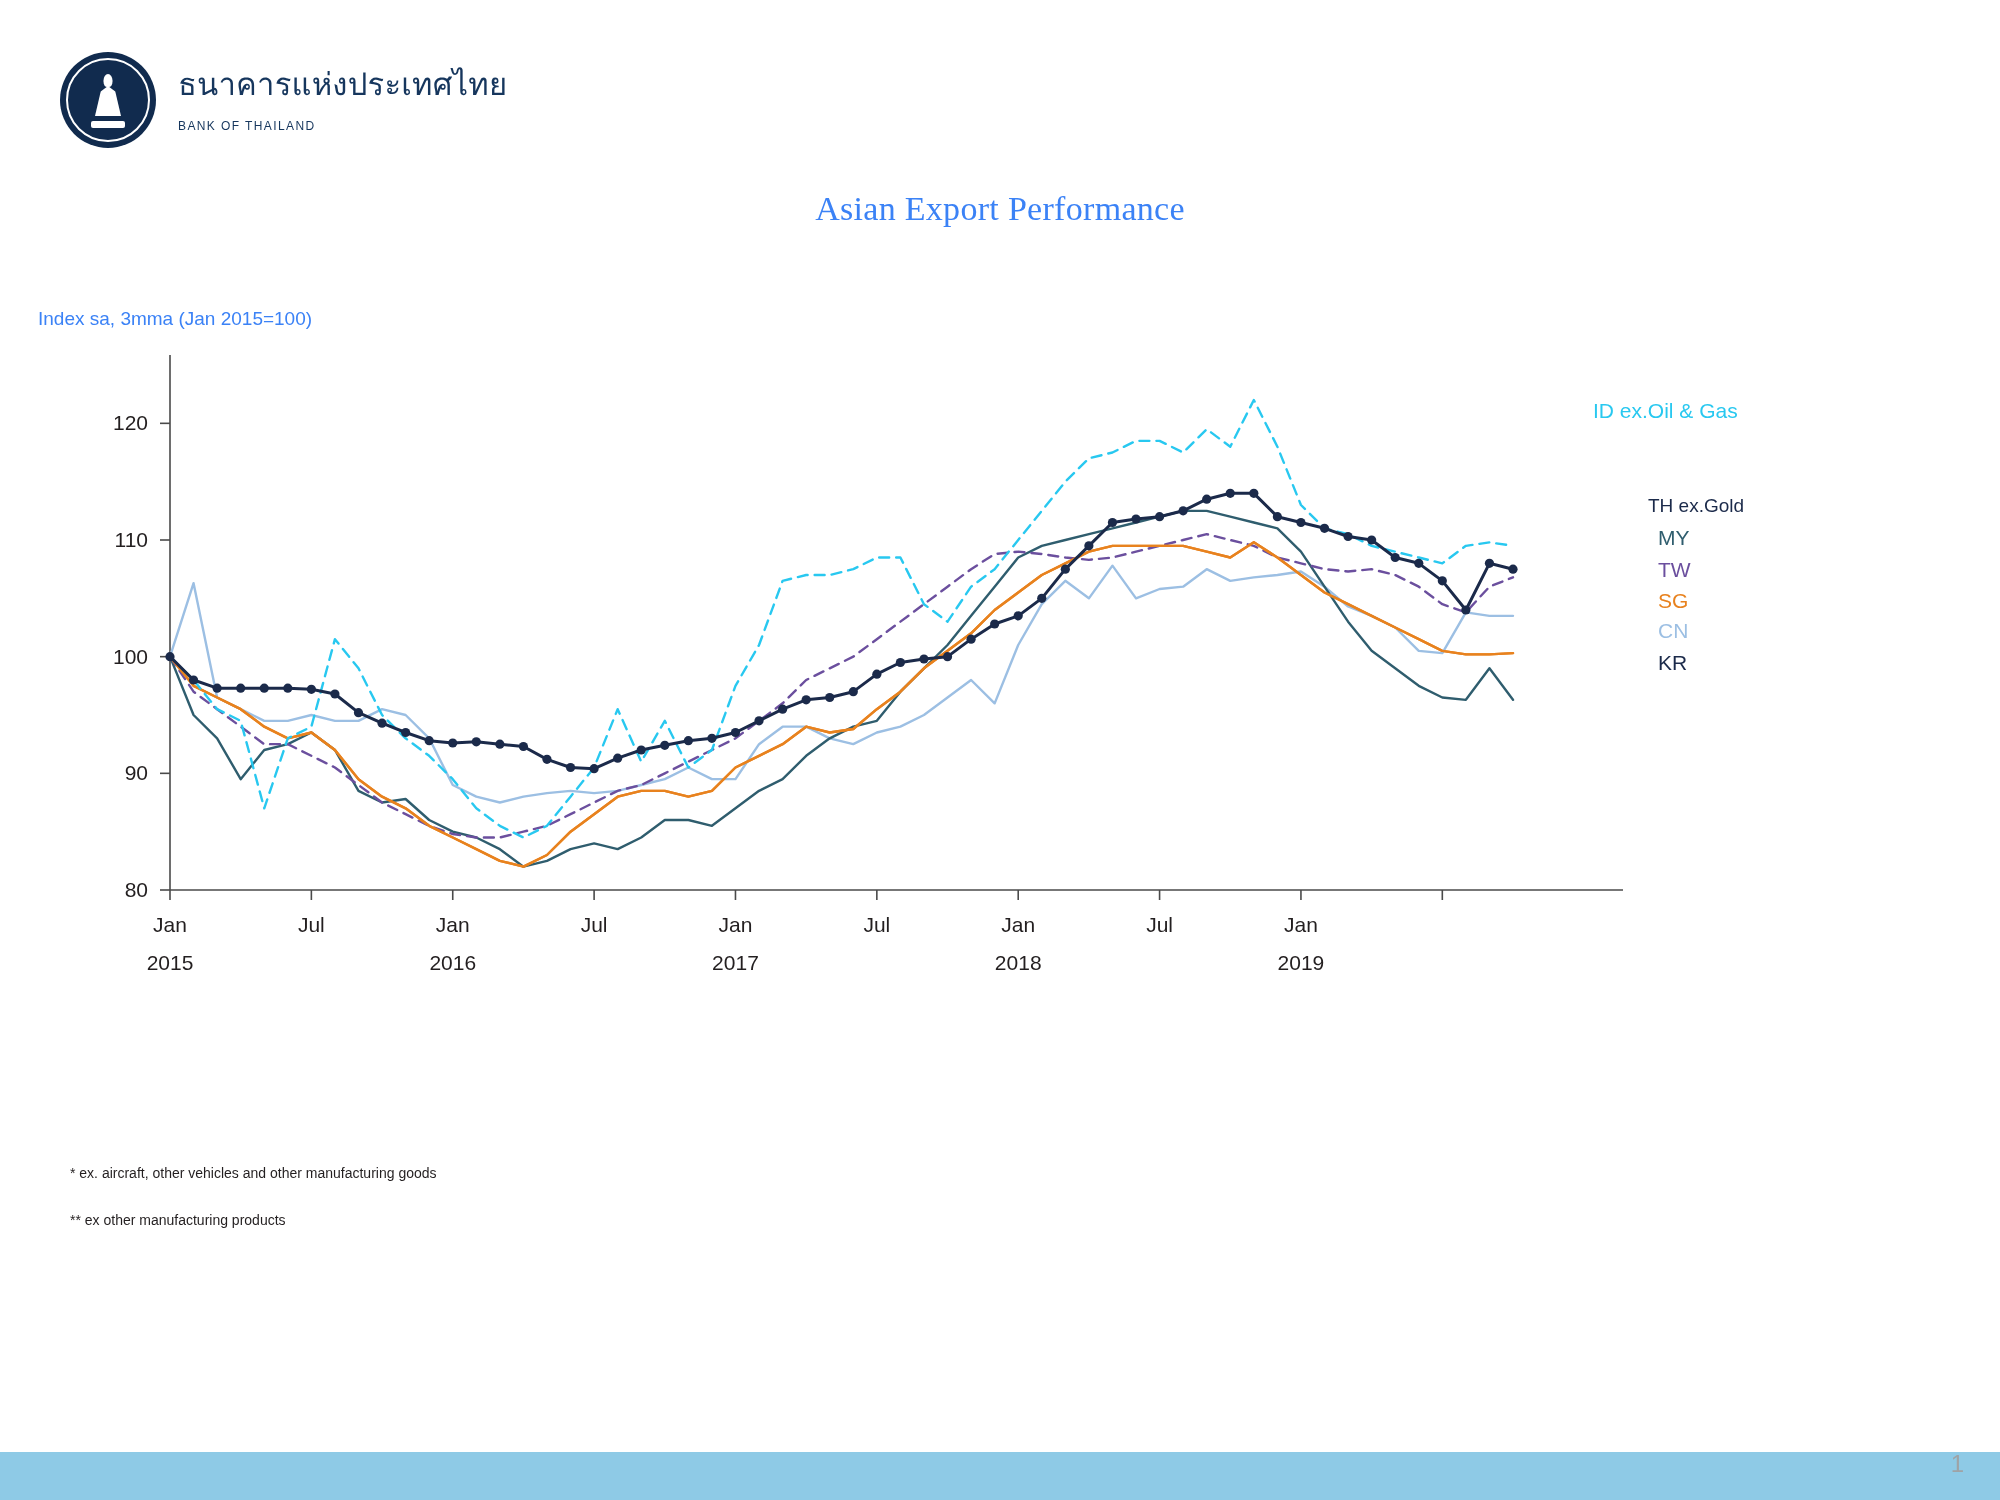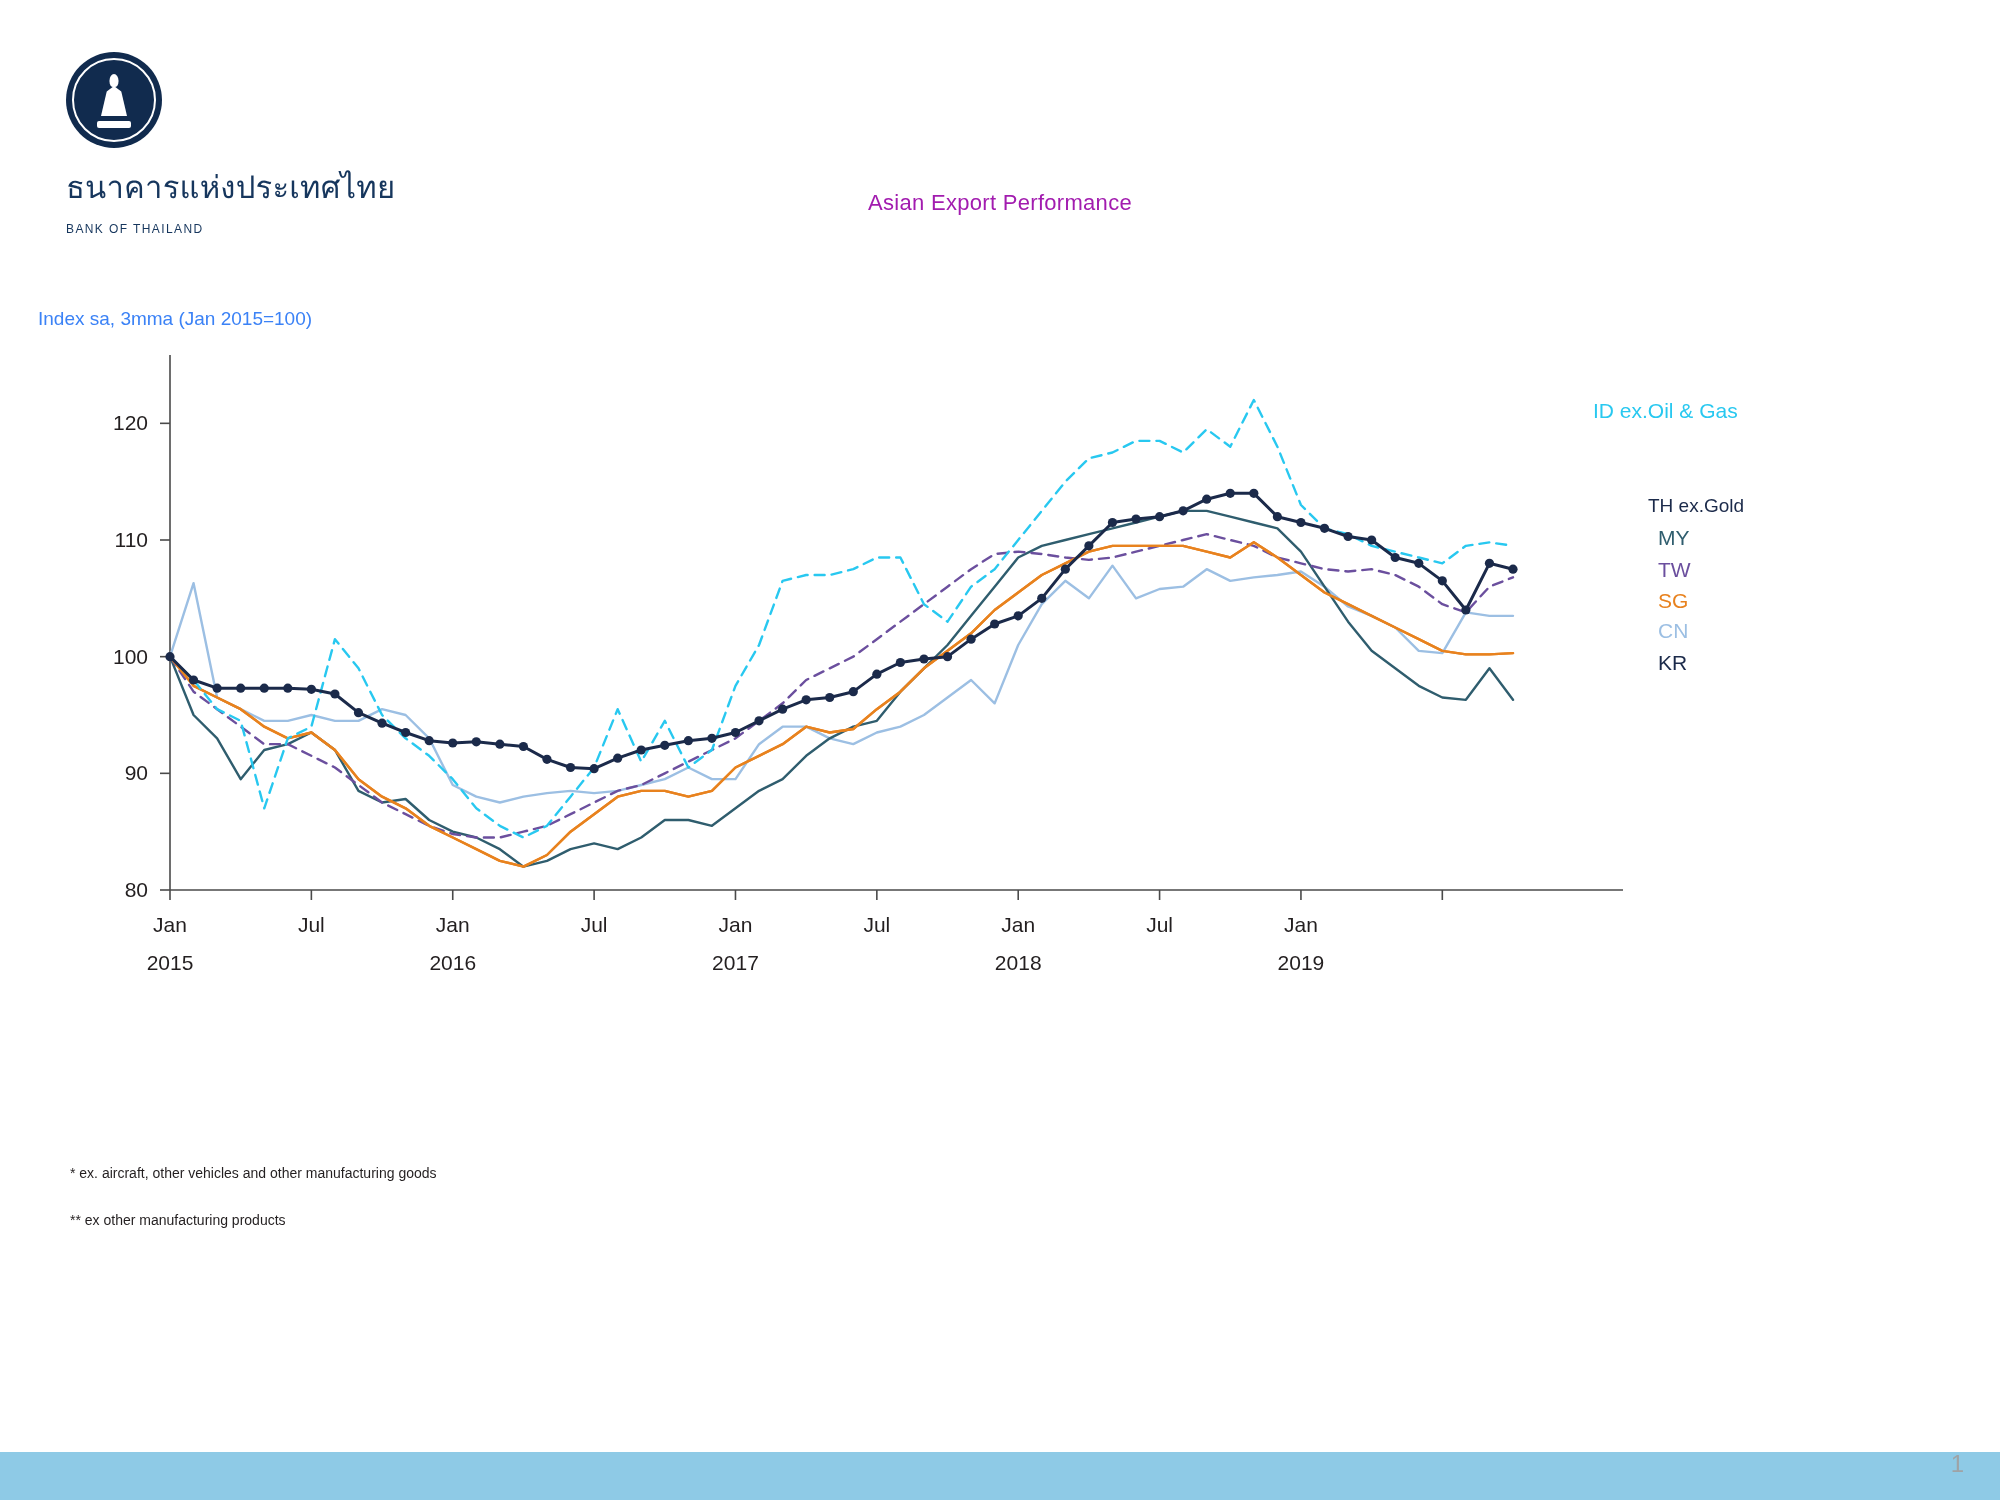--- a/index.html
+++ b/index.html
@@ -11,25 +11,25 @@
     width: 2000px;
     height: 1500px;
     position: relative;
     font-family: "Liberation Sans", sans-serif;
     overflow: hidden;
   }
 
   
   #logo-block {
     position: absolute;
-    left: 66px;
+    left: 60px;
     top: 52px;
     display: flex;
+    align-items: center;
     gap: 22px;
-    flex-direction: column;
   }
   #logo-seal {
     width: 96px;
     height: 96px;
     border-radius: 50%;
     background: #112b4e;
     position: relative;
     flex: none;
   }
   #logo-seal .ring {
@@ -91,23 +91,24 @@
     margin-top: 16px;
   }
 
   
   #chart-title {
     position: absolute;
     left: 0;
     right: 0;
     top: 190px;
     text-align: center;
-    font-size: 22px;
-    color: #a21caf;
+    font-size: 34px;
+    color: #3b82f6;
     letter-spacing: 0.3px;
+    font-family: Liberation Serif, serif;
   }
   #axis-unit-label {
     position: absolute;
     left: 38px;
     top: 308px;
     font-size: 19px;
     color: #3b82f6;
   }
 
   

